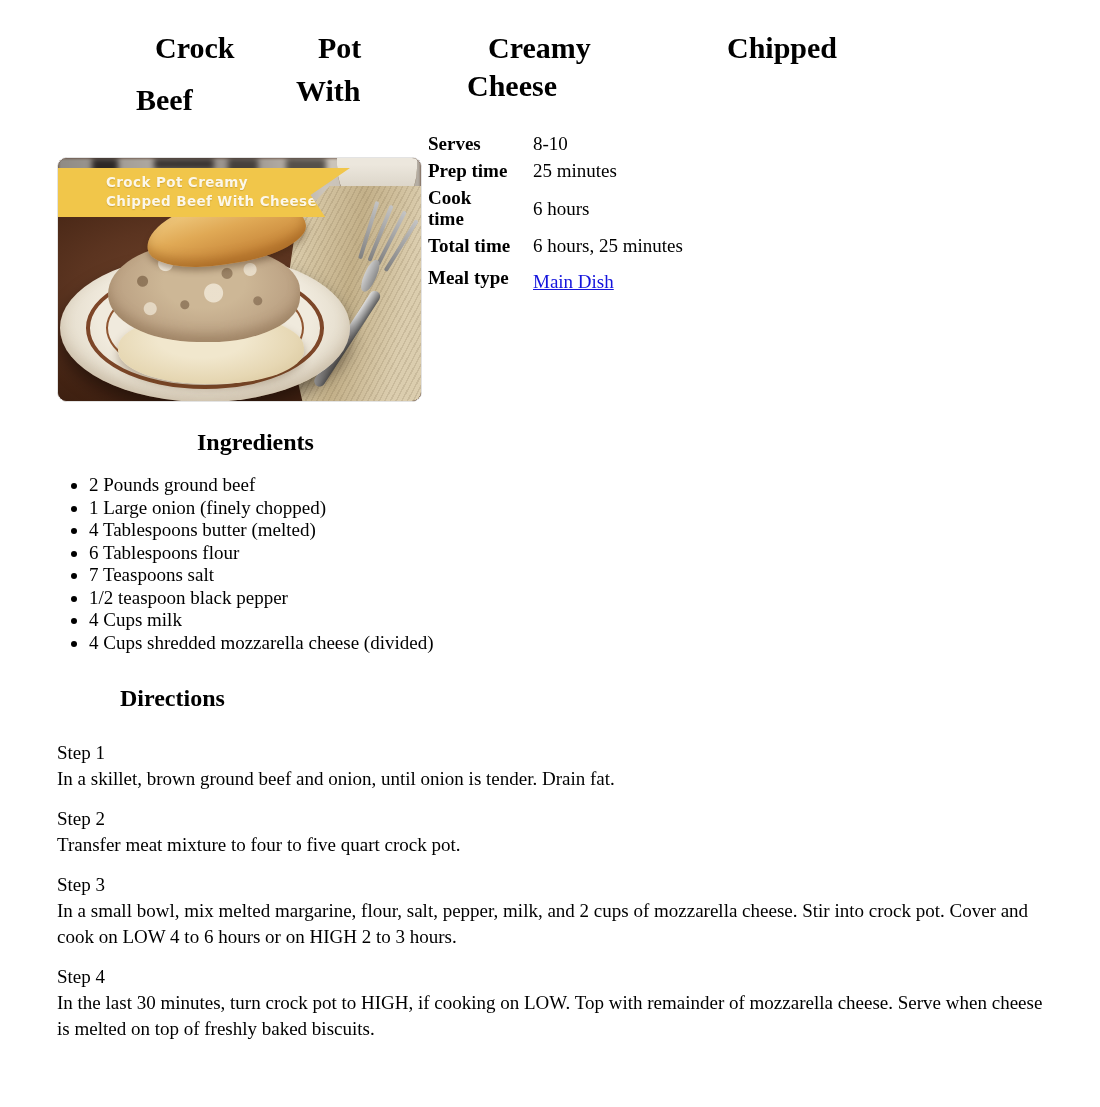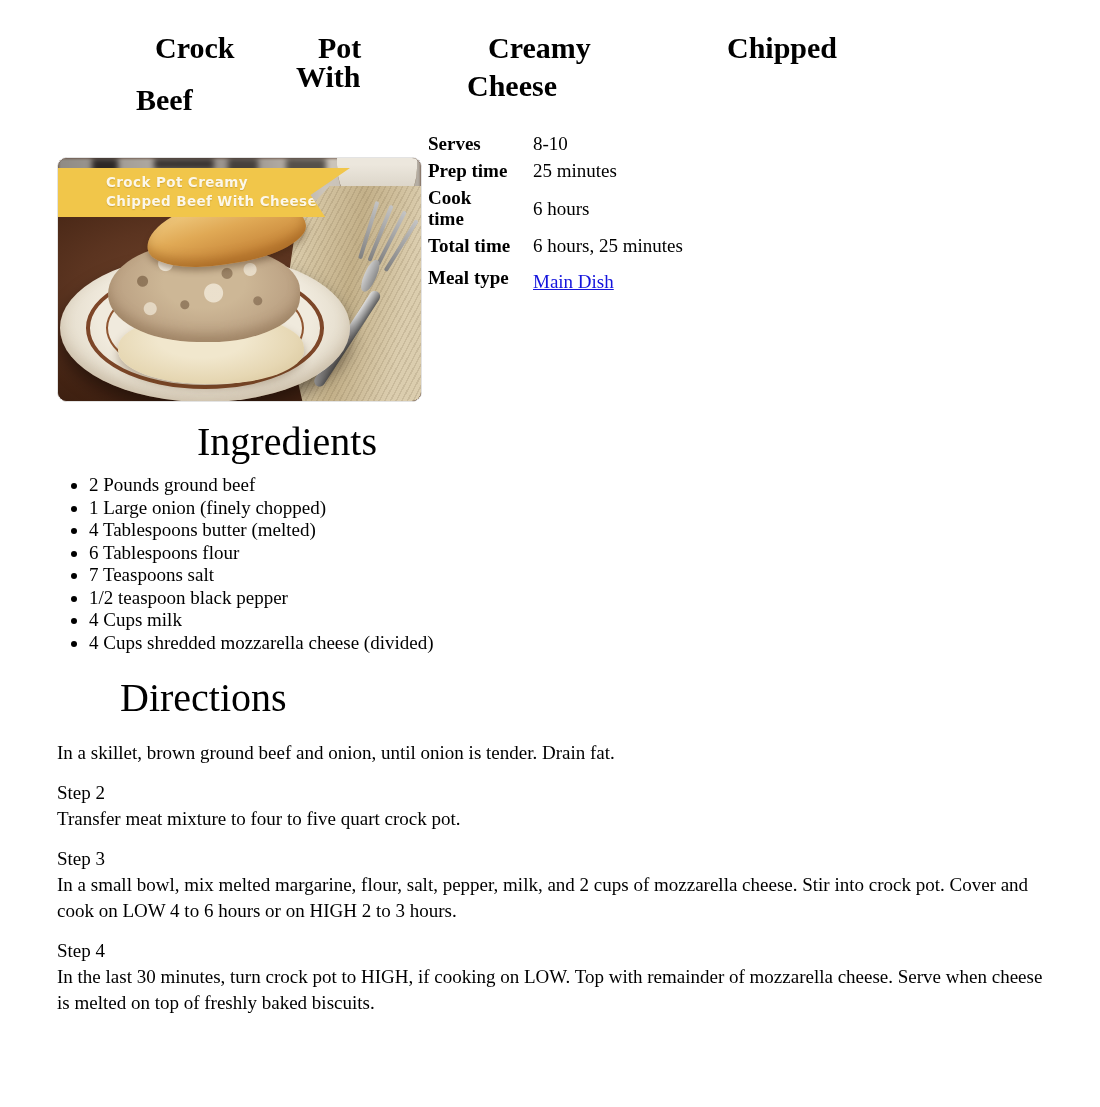--- a/index.html
+++ b/index.html
@@ -5,21 +5,21 @@
   html,body{margin:0;padding:0;background:#ffffff;}
   body{
     width:1100px;height:1107px;position:relative;overflow:hidden;
     font-family:"Liberation Serif", serif;color:#000;
   }
 
   
   .title-block{position:relative;height:112px;}
   .title-word{position:absolute;font-size:30px;font-weight:bold;line-height:34px;white-space:nowrap;}
   .w10{left:155px;top:31px}.w11{left:318px;top:31px}.w12{left:488px;top:31px}.w13{left:727px;top:31px}
-  .w20{left:136px;top:83px}.w21{left:296px;top:60px}.w22{left:467px;top:69px}
+  .w20{left:136px;top:83px}.w21{left:296px;top:74px}.w22{left:467px;top:69px}
 
   
   .hero{position:relative;height:290px;}
 
   .photo{
     position:absolute;left:57px;top:45px;width:363px;height:243px;
     border-radius:10px;overflow:hidden;background:#4a2817;border:1px solid #e3e3e3;
   }
   .ph-top{position:absolute;left:0;top:0;right:0;height:58px;
     background:linear-gradient(90deg,#8e8a84,#b0aaa2 28%,#96908a 50%,#cdc6bc 74%,#b3aca2);
@@ -89,21 +89,21 @@
 
   
   .meta{position:absolute;left:428px;top:18px;font-size:19px;line-height:21px;}
   .meta-row{display:flex;align-items:center;}
   .meta-label{width:88px;text-align:left;font-weight:bold;padding:3px 0;}
   .meta-row.cook .meta-label{word-spacing:300px;}
   .meta-value{padding:3px 0 3px 17px;white-space:nowrap;}
   .meta a{color:#1414dd;text-decoration:underline;display:inline-block;margin-top:9px;}
 
   
-  .section-heading{font-size:40px;font-weight:normal;line-height:32px;margin:0;}
+  .section-heading{font-size:24px;font-weight:bold;line-height:32px;margin:0;}
   .ingredients-heading{margin:24px 0 0 197px;}
   .directions-heading{margin:28px 0 0 120px;}
 
   ul.ingredients{margin:16px 0 0 57px;padding:0 0 0 32px;font-size:19px;line-height:22.5px;}
   ul.ingredients li{margin:0;padding:0;}
 
   .steps{margin:26px 57px 0 57px;font-size:19px;line-height:26px;}
   .step{margin:0 0 14px 0;}
   .step p{margin:0;}
 </style>
@@ -188,20 +188,21 @@
   <li>6 Tablespoons flour</li>
   <li>7 Teaspoons salt</li>
   <li>1/2 teaspoon black pepper</li>
   <li>4 Cups milk</li>
   <li>4 Cups shredded mozzarella cheese (divided)</li>
 </ul>
 
 <h2 class="section-heading directions-heading">Directions</h2>
 <div class="steps">
   <div class="step">
+    <p>Step 1</p>
     <p>In a skillet, brown ground beef and onion, until onion is tender. Drain fat.</p>
   </div>
   <div class="step">
     <p>Step 2</p>
     <p>Transfer meat mixture to four to five quart crock pot.</p>
   </div>
   <div class="step">
     <p>Step 3</p>
     <p>In a small bowl, mix melted margarine, flour, salt, pepper, milk, and 2 cups of mozzarella cheese. Stir into crock pot. Cover and cook on LOW 4 to 6 hours or on HIGH 2 to 3 hours.</p>
   </div>

